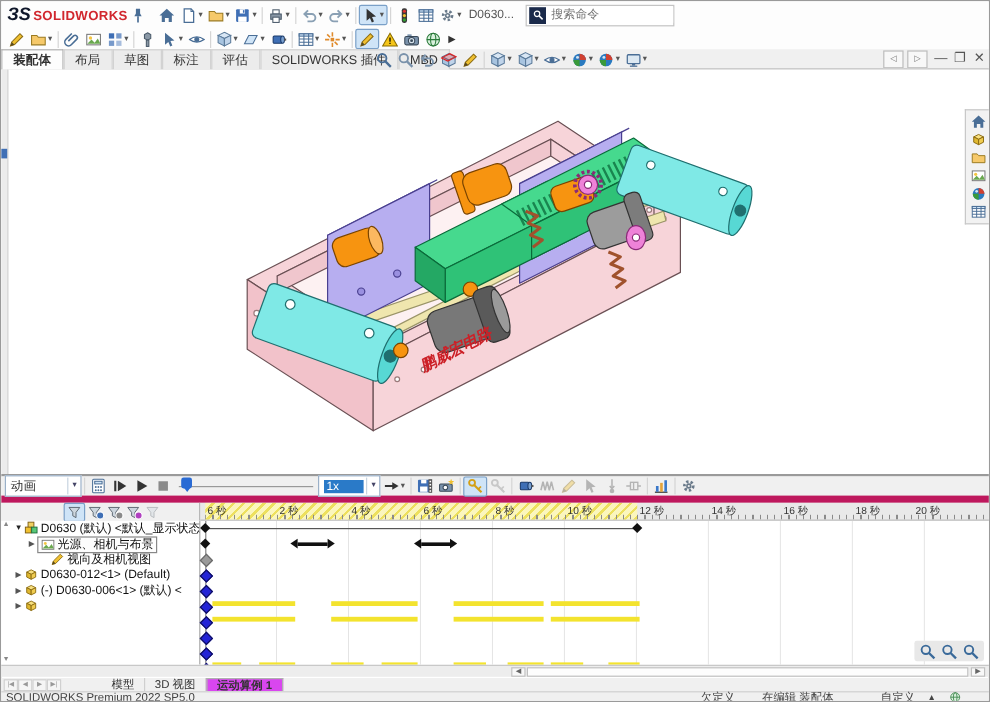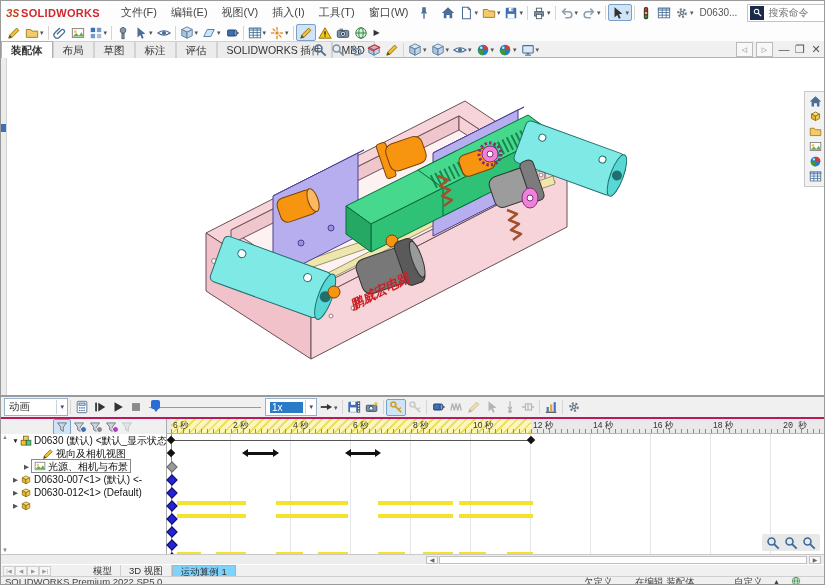--- a/index.html
+++ b/index.html
@@ -10,21 +10,21 @@
   .ic{width:14px;height:14px;display:block;}
   .tbi{display:inline-flex;align-items:center;height:17px;padding:0 2px;border-radius:2px;color:#4a6e96;position:relative;flex:none;}
   .tbi.pressed{background:#cfe4f7;border:1px solid #7aa0c8;height:15px;}
   .tbi.disabled{opacity:.38;}
   .caret{font-size:7px;color:#555;margin-left:1px;line-height:1;}
   .vsep{width:1px;height:14px;background:#d5d5d5;margin:0 2px;flex:none;}
   .badge{position:absolute;right:0;bottom:1px;width:5px;height:5px;border-radius:50%;border:1px solid #fff;}
   
   #titlebar{position:absolute;left:0;top:0;width:825px;height:23px;display:flex;align-items:center;background:#fdfdfd;}
   #brand{display:flex;align-items:baseline;margin-left:5px;flex:none;}
-  #brand .mark{color:#c2410c;font-weight:bold;font-style:italic;font-size:10px;margin-right:2px;}
+  #brand .mark{color:#0f172a;font-weight:bold;font-style:italic;font-size:15px;margin-right:2px;}
   #brand .bname{color:#d1272e;font-weight:bold;font-size:11px;letter-spacing:.3px;}
   #menus{display:flex;margin-left:14px;flex:none;}
   .menu-item{padding:0 7px;font-size:11px;color:#444;line-height:23px;}
   #quick{display:flex;align-items:center;margin-left:6px;flex:none;}
   #doclabel{font-size:10px;color:#555;margin:0 4px;flex:none;}
   #searchbox{display:flex;align-items:center;width:122px;height:16px;border:1px solid #c4c4c4;background:#fff;margin-left:6px;flex:none;}
   #searchbox .swbadge{width:14px;height:14px;background:#1a2a4a;margin:0 2px;display:flex;align-items:center;justify-content:center;color:#fff;flex:none;}
   #searchbox .swbadge .ic{width:9px;height:9px;}
   #searchbox input{border:0;outline:0;flex:1;min-width:0;font-size:10px;font-family:inherit;color:#333;}
   .winbtn{width:20px;text-align:center;color:#555;font-size:11px;line-height:23px;}
@@ -43,21 +43,21 @@
   
   #viewport{position:absolute;left:0;top:57px;width:825px;height:337px;background:#fff;}
   #fm-sliver{position:absolute;left:0;top:0;width:5px;height:337px;background:#ececec;border-right:1px solid #d5d5d5;}
   #fm-sliver .dot{position:absolute;left:0;top:66px;width:5px;height:8px;background:#3f6fb5;}
   #model{position:absolute;left:0;top:0;}
   #taskpane{position:absolute;right:0;top:33px;width:21px;display:flex;flex-direction:column;align-items:center;background:#f2f2f2;border:1px solid #c8c8c8;border-right:none;padding:2px 0;}
   #taskpane .tbi{height:13px;margin:0;padding:1px 0;}
   #taskpane .ic{width:13px;height:13px;}
   
   #motion{position:absolute;left:0;top:394px;width:825px;height:159px;border-top:2px solid #9a9a9a;background:#f4f4f4;box-sizing:border-box;}
-  #mm-toolbar{position:absolute;left:0;top:0;width:825px;height:22px;display:flex;align-items:center;background:#f0f0f0;border-bottom:2px solid #be185d;padding-left:3px;box-sizing:border-box;}
+  #mm-toolbar{position:absolute;left:0;top:0;width:825px;height:22px;display:flex;align-items:center;background:#f0f0f0;border-bottom:6px solid #be185d;padding-left:3px;box-sizing:border-box;}
   .selectbox{display:flex;align-items:center;height:16px;background:#fff;border:1px solid #9ab0c8;font-size:10.5px;padding-left:4px;flex:none;}
   #study-select{width:58px;}
   #study-select span:first-child{flex:1;}
   .selcaret{font-size:7px;color:#446;border-left:1px solid #c8d4e0;padding:0 3px;line-height:14px;}
   #mm-slider{position:relative;width:112px;height:16px;margin:0 4px;flex:none;}
   #mm-slider .sl-track{position:absolute;left:0;right:0;top:8px;height:1px;background:#999;}
   #mm-slider .sl-thumb{position:absolute;left:2px;top:1px;width:9px;height:9px;background:#2a6bd4;border-radius:2px;}
   #mm-slider .sl-thumb:after{content:"";position:absolute;left:1.5px;top:8px;border-left:3px solid transparent;border-right:3px solid transparent;border-top:4px solid #2a6bd4;}
   #speed-select{width:46px;}
   #speed-select .speedval{flex:1;background:#2a7ac8;color:#fff;font-size:10px;padding:0 2px;margin-right:2px;}
@@ -70,21 +70,21 @@
   #ruler{position:absolute;left:166px;top:0;width:659px;height:15px;background:#e9e9e9;border-bottom:1px solid #b5b5b5;overflow:hidden;box-sizing:border-box;}
   #ruler .active-region{position:absolute;left:4px;top:0;width:360px;height:15px;
       background:repeating-linear-gradient(135deg,#fbf6bd 0 4px,#ede05e 4px 6px);}
   #ruler .ticks{position:absolute;left:4px;right:0;bottom:0;height:4px;
       background:repeating-linear-gradient(90deg,#8a8a8a 0 1px,transparent 1px 6px);}
   .rlabel{position:absolute;top:1px;font-size:8.5px;color:#333;white-space:nowrap;}
   
   #mm-body{position:absolute;left:0;top:37px;width:825px;height:120px;background:#fff;overflow:hidden;}
   #tree{position:absolute;left:0;top:0;width:166px;height:120px;background:#fff;border-right:1px solid #aaa;overflow:hidden;box-sizing:border-box;}
   .tscroll{position:absolute;left:1px;font-size:6px;color:#888;}
-  .trow{position:relative;height:13px;line-height:13px;white-space:nowrap;display:flex;align-items:flex-end;}
+  .trow{position:relative;height:13px;line-height:13px;white-space:nowrap;display:flex;align-items:flex-start;}
   .trow .tw{width:9px;flex:none;font-size:6.5px;color:#555;text-align:center;}
   .trow .tw.dn{color:#222;}
   .trow .ticon{width:12px;height:12px;flex:none;margin-right:2px;}
   .trow .tlabel{font-size:10px;color:#111;}
   .selbox{display:flex;align-items:center;border:1px solid #888;background:#fdfdfd;padding:0 2px;height:12px;}
   #tl-rows{position:absolute;left:166px;top:0;width:659px;height:120px;
       background-image:repeating-linear-gradient(90deg,#e4e4e4 0 1px,transparent 1px 60px);
       background-position:63px 0;}
   #tl-rows .timebar{position:absolute;left:4px;top:0;width:1px;height:120px;background:#888;}
   .tlrow{position:relative;height:13px;}
@@ -102,21 +102,21 @@
   
   #mm-hscroll{position:absolute;left:0;top:157px;width:825px;height:10px;background:#ededed;border-top:1px solid #c8c8c8;box-sizing:border-box;}
   #mm-hscroll .sbtn{position:absolute;top:1px;width:12px;height:8px;background:#f8f8f8;border:1px solid #c0c0c0;font-size:6px;line-height:7px;text-align:center;color:#666;box-sizing:border-box;}
   #mm-hscroll .thumb{position:absolute;top:1px;height:8px;background:#fdfdfd;border:1px solid #c0c0c0;box-sizing:border-box;}
   
   #bottombar{position:absolute;left:0;top:564px;width:825px;height:11px;background:#f0f0f0;display:flex;align-items:flex-end;}
   #doc-nav{display:flex;margin-left:2px;margin-bottom:0;}
   #doc-nav span{width:12px;height:10px;font-size:5.5px;color:#999;border:1px solid #d0d0d0;background:#f5f5f5;text-align:center;line-height:9px;box-sizing:border-box;}
   #doc-tabs{display:flex;margin-left:34px;height:11px;}
   .dtab{padding:0 8px;font-size:9.5px;line-height:11px;color:#333;border-right:1px solid #cfcfcf;flex:none;}
-  .dtab.active{background:#7dd3fc;border:1px solid #b0b0b0;border-bottom:none;font-weight:normal;}
+  .dtab.active{background:#d946ef;border:1px solid #b0b0b0;border-bottom:none;font-weight:bold;}
   
   #statusbar{position:absolute;left:0;top:575px;width:825px;height:10px;background:#f0f0f0;border-top:1px solid #cfcfcf;font-size:9.5px;color:#444;box-sizing:border-box;}
   #statusbar span{position:absolute;top:-1px;line-height:11px;white-space:nowrap;}
 </style>
 </head>
 <body>
 
 <svg width="0" height="0" style="position:absolute">
   <defs>
     <symbol id="i-magnifier" viewBox="0 0 16 16">
@@ -348,28 +348,20 @@
   </defs>
 </svg>
 
 <div id="win">
 
   <div id="titlebar">
     <div id="brand">
       <span class="mark">ЗS</span>
       <span class="bname">SOLIDWORKS</span>
     </div>
-    <div id="menus">
-        <span class="menu-item">文件(F)</span>
-        <span class="menu-item">编辑(E)</span>
-        <span class="menu-item">视图(V)</span>
-        <span class="menu-item">插入(I)</span>
-        <span class="menu-item">工具(T)</span>
-        <span class="menu-item">窗口(W)</span>
-      </div>
     <span class="tbi">
         <svg class="ic">
           <use href="#i-pin"></use>
         </svg>
       </span>
     <div id="quick">
         <span class="tbi">
           <svg class="ic">
             <use href="#i-home"></use>
           </svg>
@@ -935,64 +927,64 @@
       <span class="rlabel" style="left: 6px;">6 秒</span>
           <span class="rlabel" style="left: 66px;">2 秒</span>
           <span class="rlabel" style="left: 126px;">4 秒</span>
           <span class="rlabel" style="left: 186px;">6 秒</span>
           <span class="rlabel" style="left: 246px;">8 秒</span>
           <span class="rlabel" style="left: 306px;">10 秒</span>
           <span class="rlabel" style="left: 366px;">12 秒</span>
           <span class="rlabel" style="left: 426px;">14 秒</span>
           <span class="rlabel" style="left: 486px;">16 秒</span>
           <span class="rlabel" style="left: 546px;">18 秒</span>
-          <span class="rlabel" style="left: 616px; font-family: Liberation Mono, monospace;">20 秒</span>
+          <span class="rlabel" style="left: 596px;">20 秒</span>
         </div>
     </div>
     <div id="mm-body">
       <div id="tree">
         <span class="tscroll" style="top:0">▲</span>
         <span class="tscroll" style="bottom:1px">▼</span>
         <div id="tree-rows" style="margin-left:10px">
             <div class="trow">
               <span class="tw dn" style="margin-left: 0px;">▼</span>
               <svg class="ticon">
                 <use href="#i-assembly"></use>
               </svg>
               <span class="tlabel">D0630 (默认) &lt;默认_显示状态</span>
             </div>
             <div class="trow">
-              <span class="tw" style="margin-left: 22px;"></span>
-              <svg class="ticon">
-                <use href="#i-pencil"></use>
-              </svg>
-              <span class="tlabel">视向及相机视图</span>
-            </div>
-            <div class="trow">
               <span class="tw" style="margin-left: 11px;">▶</span>
               <span class="selbox">
                 <svg class="ticon">
                   <use href="#i-photo"></use>
                 </svg>
                 <span class="tlabel">光源、相机与布景</span>
               </span>
             </div>
             <div class="trow">
-              <span class="tw" style="margin-left: 0px;">▶</span>
+              <span class="tw" style="margin-left: 22px;"></span>
               <svg class="ticon">
-                <use href="#i-part"></use>
+                <use href="#i-pencil"></use>
               </svg>
-              <span class="tlabel">D0630-007&lt;1&gt; (默认) &lt;-</span>
+              <span class="tlabel">视向及相机视图</span>
             </div>
             <div class="trow">
               <span class="tw" style="margin-left: 0px;">▶</span>
               <svg class="ticon">
                 <use href="#i-part"></use>
               </svg>
               <span class="tlabel">D0630-012&lt;1&gt; (Default)</span>
+            </div>
+            <div class="trow">
+              <span class="tw" style="margin-left: 0px;">▶</span>
+              <svg class="ticon">
+                <use href="#i-part"></use>
+              </svg>
+              <span class="tlabel">(-) D0630-006&lt;1&gt; (默认) &lt;</span>
             </div>
             <div class="trow">
               <span class="tw" style="margin-left: 0px;">▶</span>
               <svg class="ticon">
                 <use href="#i-part"></use>
               </svg>
               <span class="tlabel"></span>
             </div>
           </div>
       </div>

